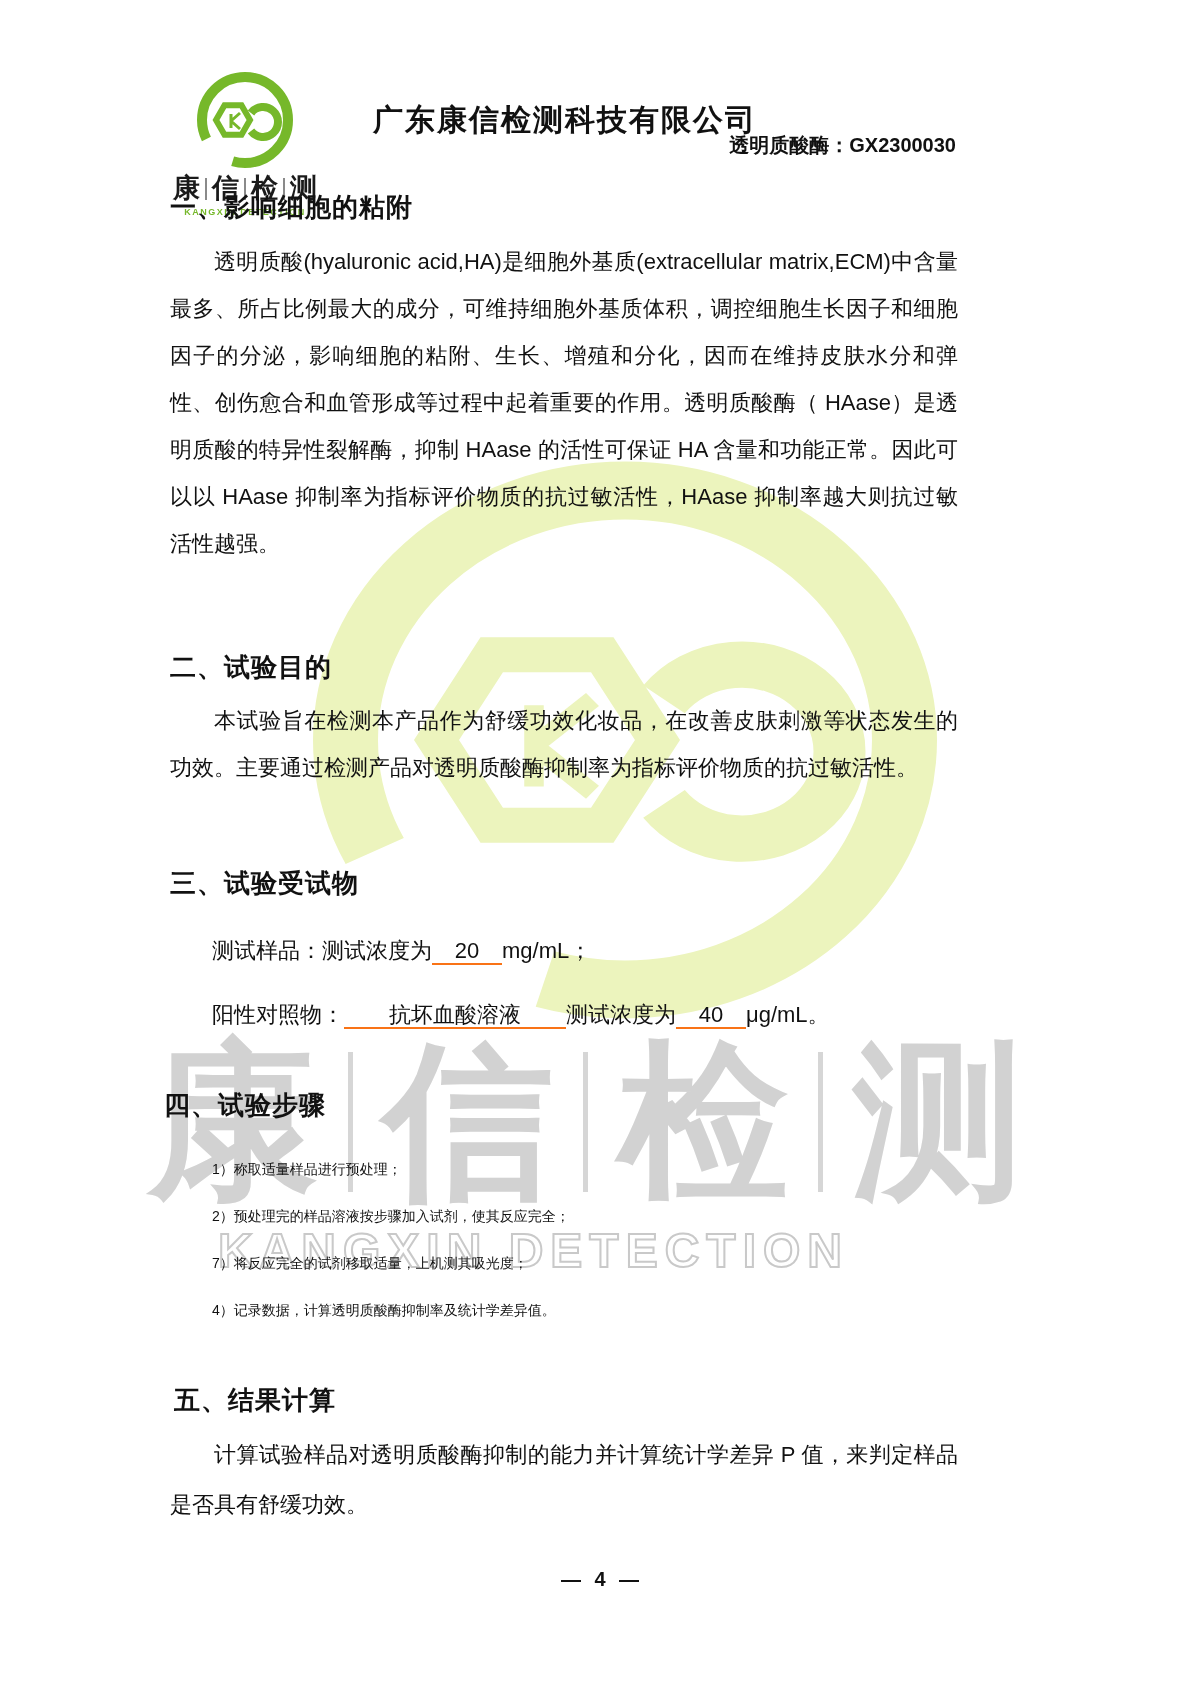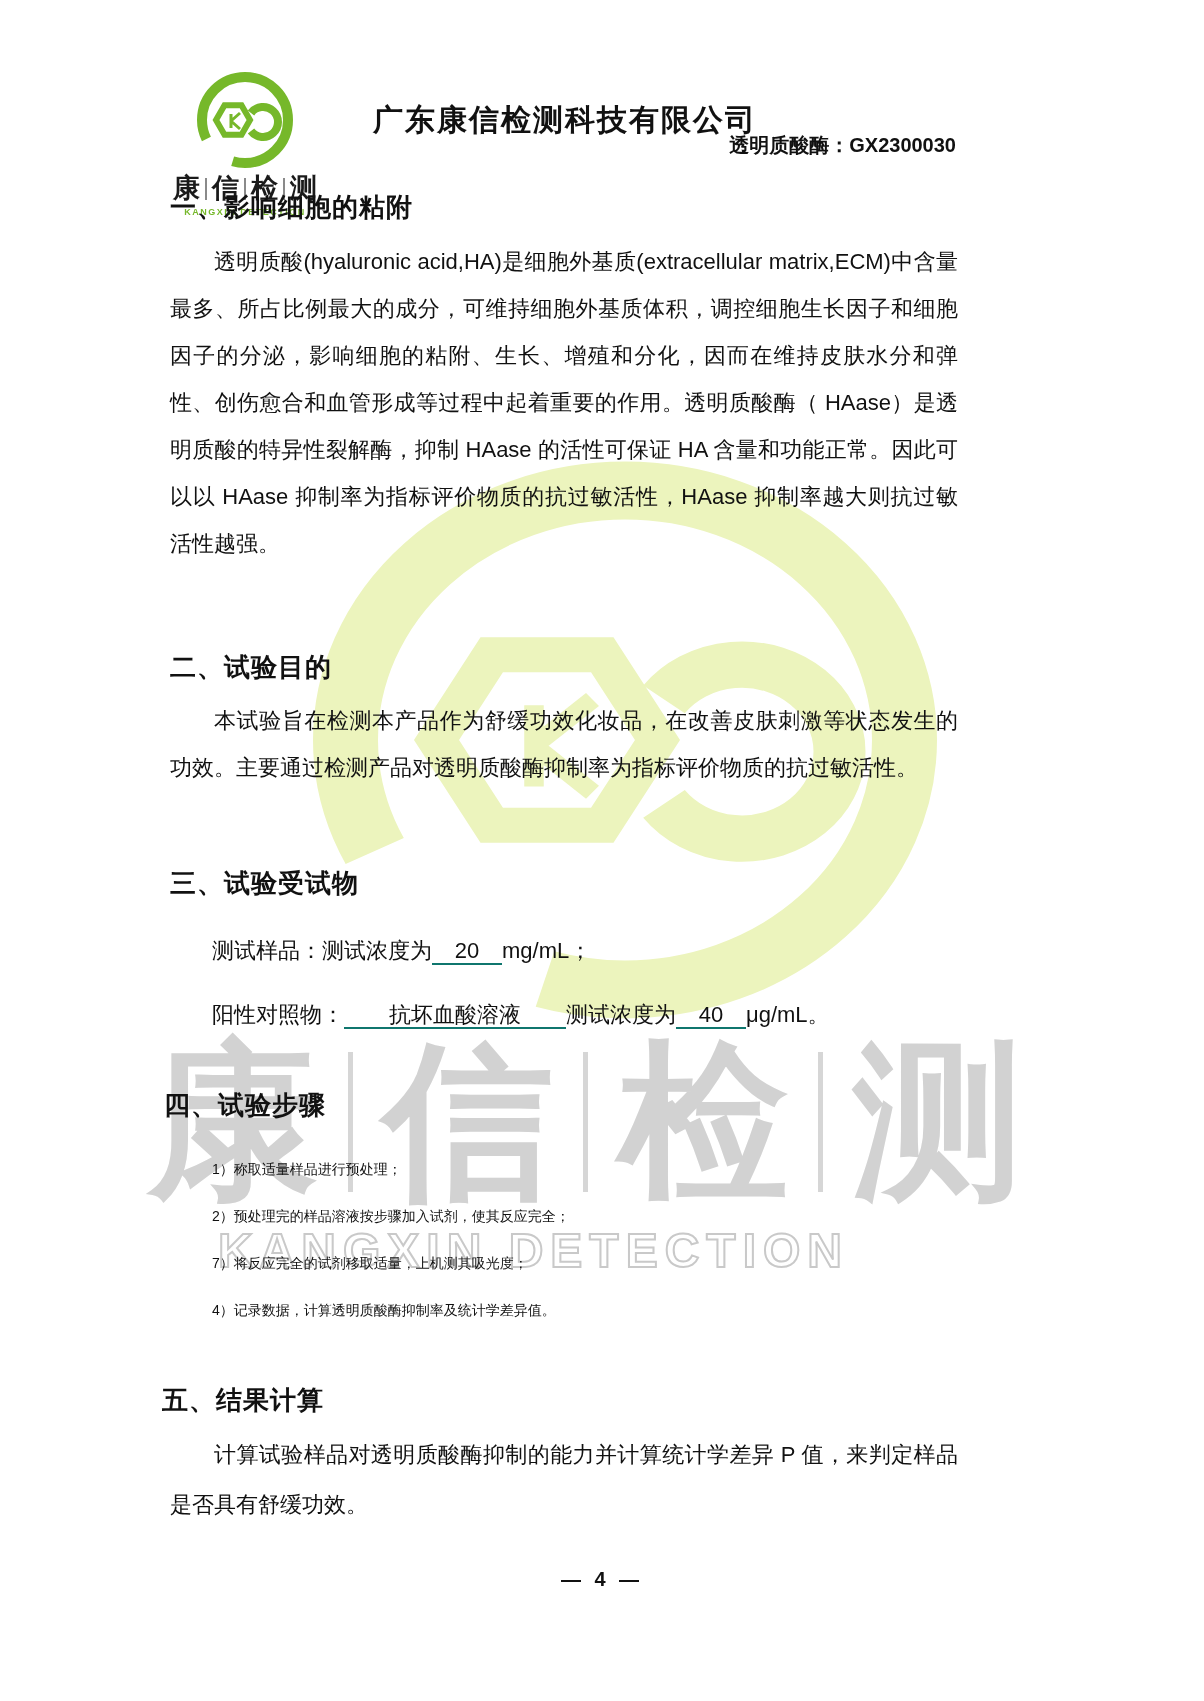--- a/index.html
+++ b/index.html
@@ -32,21 +32,21 @@
   .logo-cn{display:flex;justify-content:center;align-items:center;gap:5px;margin-top:4px;
            font-size:27px;font-weight:bold;color:#1a1a1a;line-height:1.1;}
   .logo-cn .sep{width:2px;height:22px;background:#8a8a8a;}
   .logo-en{margin-top:3px;font-size:9px;letter-spacing:1.5px;color:#76b82a;font-weight:bold;}
   .title{left:170px;top:80px;width:790px;text-align:center;font-size:30px;font-weight:bold;letter-spacing:2px;}
   .report-no{left:170px;top:132px;width:786px;text-align:right;font-size:20px;font-weight:bold;}
   
   .h2{font-size:26px;font-weight:bold;letter-spacing:1px;}
   .body-text{width:788px;font-size:22px;line-height:47px;text-align:justify;text-indent:2em;}
   .plain-line{font-size:22px;line-height:46px;white-space:nowrap;}
-  .blank{display:inline-block;border-bottom:2px solid #0f766e;text-align:center;line-height:1.15;}
+  .blank{display:inline-block;border-bottom:2px solid #f97316;text-align:center;line-height:1.15;}
   .blank.num{min-width:58px;padding:0 6px;}
   .blank.wide{min-width:190px;padding:0 16px;}
   .steps{width:760px;font-size:14px;line-height:47px;}
   .footer{left:0;top:1568px;width:1204px;text-align:center;font-size:20px;font-weight:bold;letter-spacing:4px;}
 </style>
 </head>
 <body>
 
 <div class="page">
 
@@ -118,19 +118,19 @@
     </div>
 
     <div class="abs h2" style="left:164px;top:1088px;">四、试验步骤</div>
     <div class="abs steps" style="left:212px;top:1146px;">
       <div>1）称取适量样品进行预处理；</div>
       <div>2）预处理完的样品溶液按步骤加入试剂，使其反应完全；</div>
       <div>7）将反应完全的试剂移取适量，上机测其吸光度；</div>
       <div>4）记录数据，计算透明质酸酶抑制率及统计学差异值。</div>
     </div>
 
-    <div class="abs h2" style="left:162px;top:1383px;">五、结果计算</div>
+    <div class="abs h2" style="left:174px;top:1383px;">五、结果计算</div>
     <div class="abs body-text" style="left:170px;top:1430px;line-height:50px;">计算试验样品对透明质酸酶抑制的能力并计算统计学差异 P 值，来判定样品是否具有舒缓功效。</div>
 
     <div class="abs footer">— 4 —</div>
 
   </div>
 </div>
 
 </body></html>

